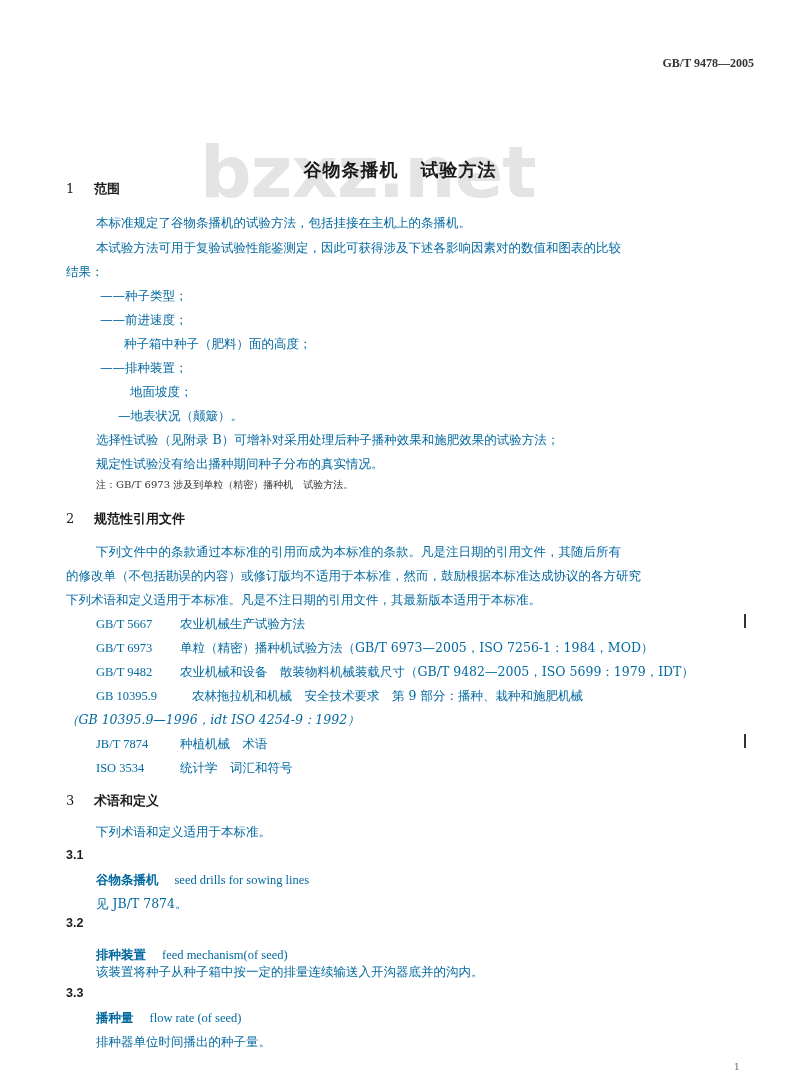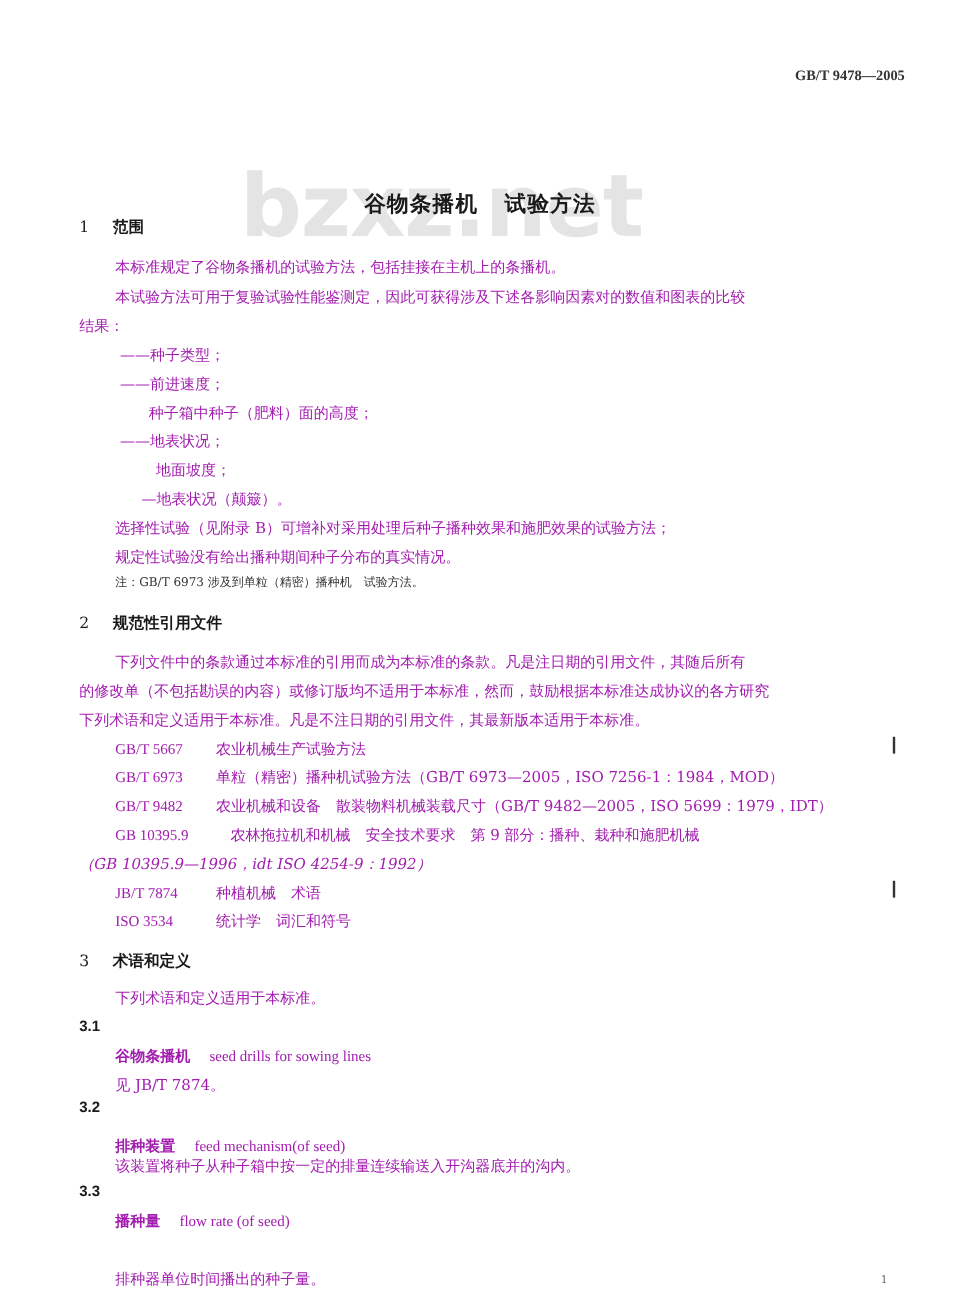--- a/index.html
+++ b/index.html
@@ -6,21 +6,21 @@
   body {
     width: 800px; height: 1086px; position: relative; overflow: hidden;
     font-family: "DejaVu Serif", "Liberation Serif", serif;
     color: #1a1a1a;
   }
   .abs { position: absolute; white-space: nowrap; }
   .std-no { right: 46px; top: 56px; font-size: 12px; font-weight: bold; font-family: "Liberation Serif", serif; color: #333; }
   .title { left: 0; width: 800px; text-align: center; top: 114px; font-size: 18px; font-weight: bold; letter-spacing: 1px; margin-top: 44px; }
   .title .gap { display: inline-block; width: 22px; }
   .watermark { left: 200px; top: 136px; font-family: "DejaVu Sans", sans-serif; font-weight: bold; font-size: 72px; color: #e4e4e4; letter-spacing: -1px; line-height: 1; }
-  .body-text { font-size: 12.5px; color: #a21caf; }
+  .body-text { font-size: 12.5px; color: #0369a1; }
   .heading { font-size: 13px; font-weight: bold; }
   .heading .num { display: inline-block; width: 28px; font-weight: normal; }
   .note { font-size: 10px; color: #333; }
   .term { font-weight: bold; }
   .en-term { font-family: "Liberation Serif", serif; font-weight: normal; margin-left: 16px; }
   .clause-no { font-size: 12.5px; font-weight: bold; font-family: "Liberation Sans", sans-serif; }
   .ref-code { display: inline-block; width: 84px; font-family: "Liberation Serif", serif; }
   .bar { width: 2px; height: 14px; background: #333; }
   .page-num { left: 734px; top: 1062px; font-size: 9px; color: #666; }
 </style>
@@ -38,21 +38,21 @@
 <div class="abs heading" style="left:66px; top:180px;">
   <span class="num">1</span><span>范围</span>
 </div>
 <div class="abs body-text" style="left:96px; top:215px;">本标准规定了谷物条播机的试验方法，包括挂接在主机上的条播机。</div>
 <div class="abs body-text" style="left:96px; top:240px;">本试验方法可用于复验试验性能鉴测定，因此可获得涉及下述各影响因素对的数值和图表的比较</div>
 <div class="abs body-text" style="left:66px; top:264px;">结果：</div>
 
 <div class="abs body-text" style="left:100px; top:288px;">——种子类型；</div>
 <div class="abs body-text" style="left:100px; top:312px;">——前进速度；</div>
 <div class="abs body-text" style="left:124px; top:336px;">种子箱中种子（肥料）面的高度；</div>
-<div class="abs body-text" style="left:100px; top:360px;">——地表状况；</div>
+<div class="abs body-text" style="left:100px; top:360px;">——排种装置；</div>
 <div class="abs body-text" style="left:130px; top:384px;">地面坡度；</div>
 <div class="abs body-text" style="left:118px; top:408px;">—地表状况（颠簸）。</div>
 
 <div class="abs body-text" style="left:96px; top:432px;">选择性试验（见附录 B）可增补对采用处理后种子播种效果和施肥效果的试验方法；</div>
 <div class="abs body-text" style="left:96px; top:456px;">规定性试验没有给出播种期间种子分布的真实情况。</div>
 <div class="abs note" style="left:96px; top:478px;">注：GB/T 6973 涉及到单粒（精密）播种机　试验方法。</div>
 
 <div class="abs heading" style="left:66px; top:510px;">
   <span class="num">2</span><span>规范性引用文件</span>
 </div>
@@ -96,15 +96,15 @@
 <div class="abs clause-no" style="left:66px; top:916px;">3.2</div>
 <div class="abs body-text" style="left:96px; top:919px;margin-top:28px;">
   <span class="term">排种装置</span><span class="en-term">feed mechanism(of seed)</span>
 </div>
 <div class="abs body-text" style="left:96px; top:964px;">该装置将种子从种子箱中按一定的排量连续输送入开沟器底并的沟内。</div>
 
 <div class="abs clause-no" style="left:66px; top:986px;">3.3</div>
 <div class="abs body-text" style="left:96px; top:1010px;">
   <span class="term">播种量</span><span class="en-term">flow rate (of seed)</span>
 </div>
-<div class="abs body-text" style="left:96px; top:1034px;margin-top:24px;">排种器单位时间播出的种子量。</div>
+<div class="abs body-text" style="left:96px; top:1034px;">排种器单位时间播出的种子量。</div>
 
 <div class="abs page-num">1</div>
 
 </body></html>

